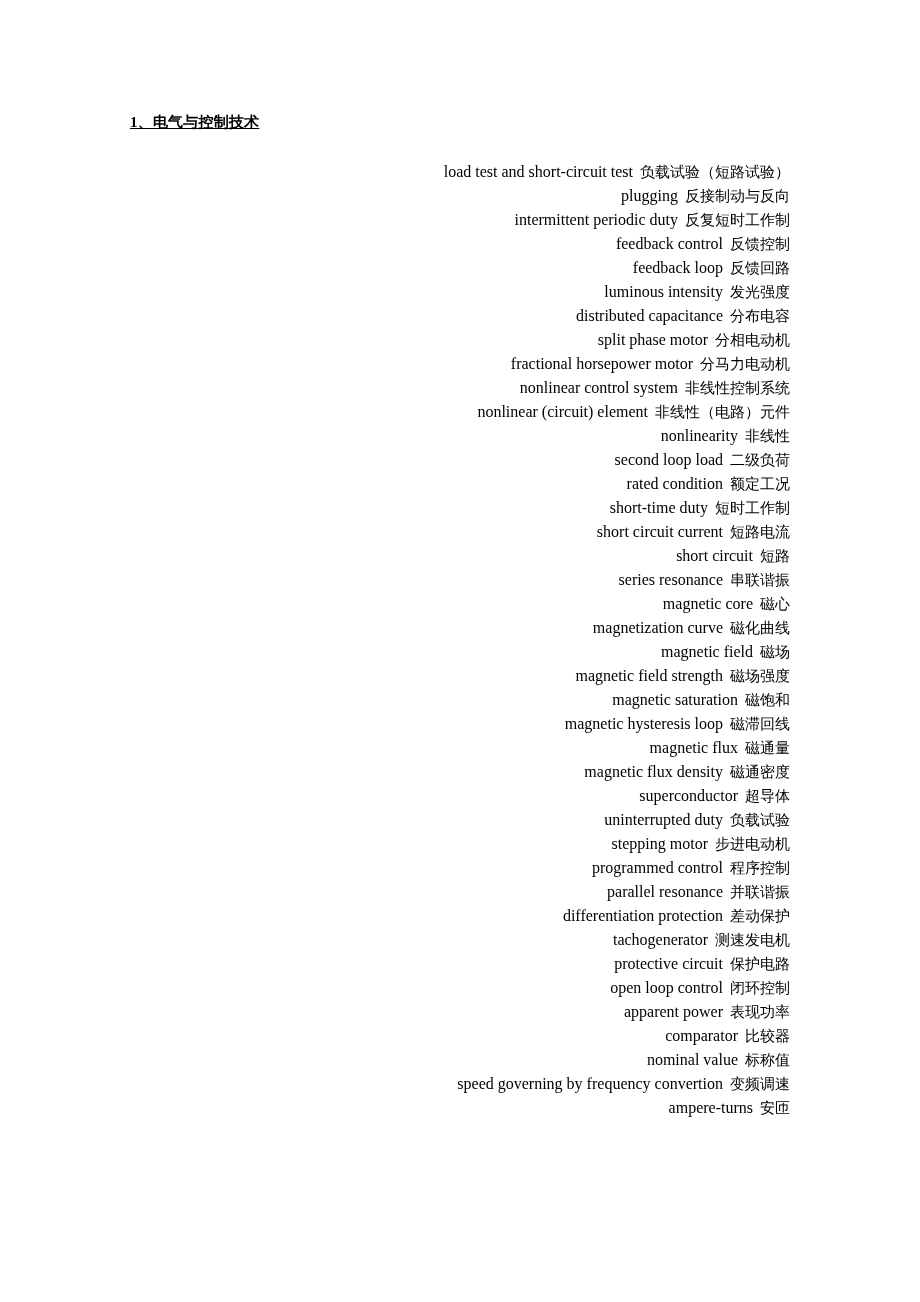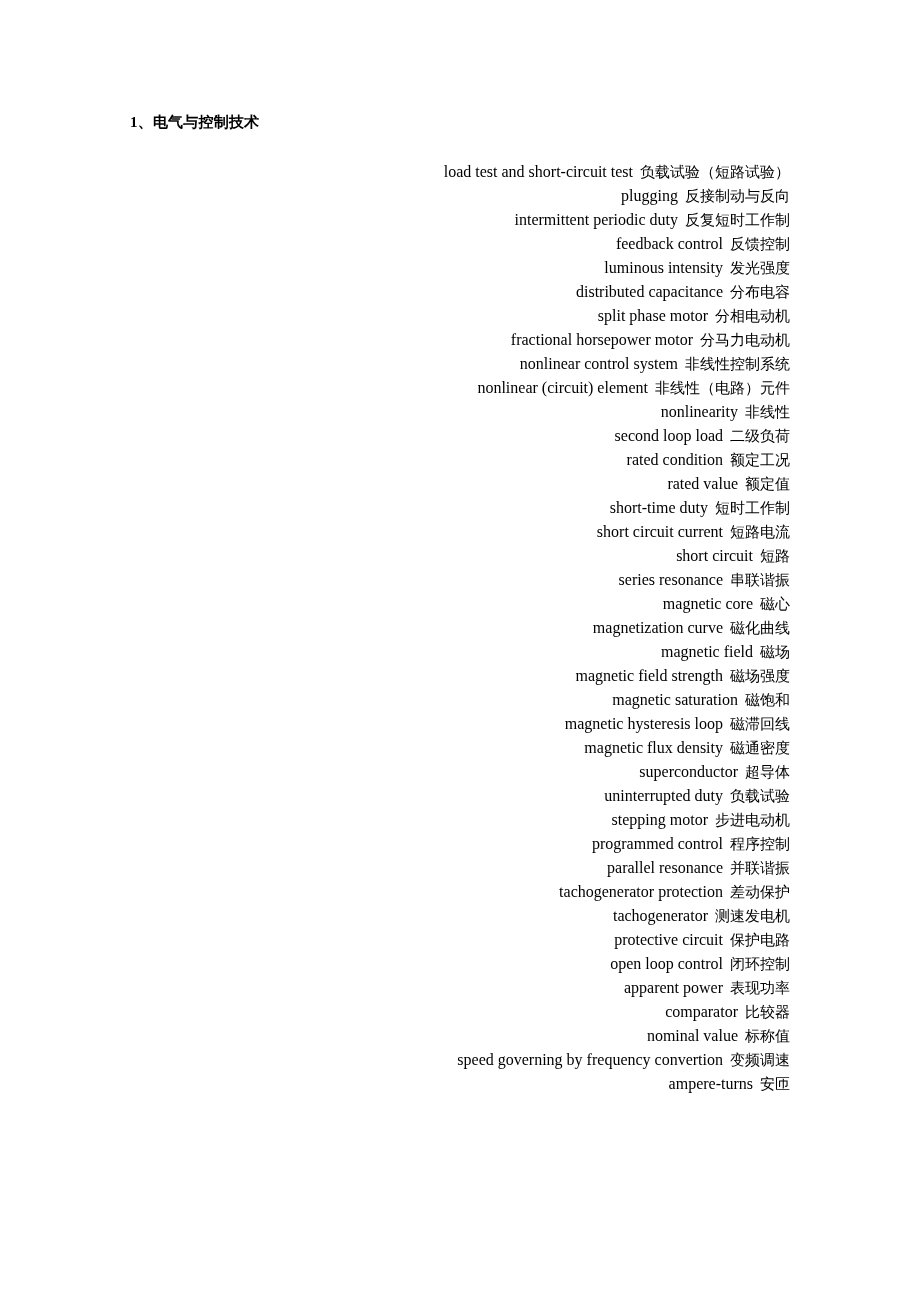--- a/index.html
+++ b/index.html
@@ -27,20 +27,21 @@
     left: 130px;
     top: 112px;
     width: 660px;
   }
   .section-heading {
     font-size: 15px;
     font-weight: bold;
     line-height: 20px;
     margin: 0 0 10px 0;
     letter-spacing: 0.2px;
+    text-decoration: underline;
   }
   .term-list {
     list-style: none;
     margin: 0;
     padding: 0;
     margin-top: 28px;
   }
   .term-line {
     font-size: 16px;
     line-height: 24px;
@@ -67,47 +68,48 @@
 <div class="page">
   <div class="content">
 
     <div class="section-heading">1、电气与控制技术</div>
 
     <div class="term-list">
         <div class="term-line"><span class="en">load test and short-circuit test</span><span class="gap"></span><span class="cn">负载试验（短路试验）</span></div>
         <div class="term-line"><span class="en">plugging</span><span class="gap"></span><span class="cn">反接制动与反向</span></div>
         <div class="term-line"><span class="en">intermittent periodic duty</span><span class="gap"></span><span class="cn">反复短时工作制</span></div>
         <div class="term-line"><span class="en">feedback control</span><span class="gap"></span><span class="cn">反馈控制</span></div>
+        <div class="term-line"><span class="en">feedback loop</span><span class="gap"></span><span class="cn">反馈回路</span></div>
         <div class="term-line"><span class="en">luminous intensity</span><span class="gap"></span><span class="cn">发光强度</span></div>
         <div class="term-line"><span class="en">distributed capacitance</span><span class="gap"></span><span class="cn">分布电容</span></div>
         <div class="term-line"><span class="en">split phase motor</span><span class="gap"></span><span class="cn">分相电动机</span></div>
         <div class="term-line"><span class="en">fractional horsepower motor</span><span class="gap"></span><span class="cn">分马力电动机</span></div>
         <div class="term-line"><span class="en">nonlinear control system</span><span class="gap"></span><span class="cn">非线性控制系统</span></div>
         <div class="term-line"><span class="en">nonlinear (circuit) element</span><span class="gap"></span><span class="cn">非线性（电路）元件</span></div>
         <div class="term-line"><span class="en">nonlinearity</span><span class="gap"></span><span class="cn">非线性</span></div>
         <div class="term-line"><span class="en">second loop load</span><span class="gap"></span><span class="cn">二级负荷</span></div>
         <div class="term-line"><span class="en">rated condition</span><span class="gap"></span><span class="cn">额定工况</span></div>
-        <div class="term-line"><span class="en">rated value</span><span class="gap"></span><span class="cn">额定值</span></div>
         <div class="term-line"><span class="en">short-time duty</span><span class="gap"></span><span class="cn">短时工作制</span></div>
         <div class="term-line"><span class="en">short circuit current</span><span class="gap"></span><span class="cn">短路电流</span></div>
         <div class="term-line"><span class="en">short circuit</span><span class="gap"></span><span class="cn">短路</span></div>
         <div class="term-line"><span class="en">series resonance</span><span class="gap"></span><span class="cn">串联谐振</span></div>
         <div class="term-line"><span class="en">magnetic core</span><span class="gap"></span><span class="cn">磁心</span></div>
         <div class="term-line"><span class="en">magnetization curve</span><span class="gap"></span><span class="cn">磁化曲线</span></div>
         <div class="term-line"><span class="en">magnetic field</span><span class="gap"></span><span class="cn">磁场</span></div>
         <div class="term-line"><span class="en">magnetic field strength</span><span class="gap"></span><span class="cn">磁场强度</span></div>
         <div class="term-line"><span class="en">magnetic saturation</span><span class="gap"></span><span class="cn">磁饱和</span></div>
         <div class="term-line"><span class="en">magnetic hysteresis loop</span><span class="gap"></span><span class="cn">磁滞回线</span></div>
+        <div class="term-line"><span class="en">magnetic flux</span><span class="gap"></span><span class="cn">磁通量</span></div>
         <div class="term-line"><span class="en">magnetic flux density</span><span class="gap"></span><span class="cn">磁通密度</span></div>
         <div class="term-line"><span class="en">superconductor</span><span class="gap"></span><span class="cn">超导体</span></div>
         <div class="term-line"><span class="en">uninterrupted duty</span><span class="gap"></span><span class="cn">负载试验</span></div>
         <div class="term-line"><span class="en">stepping motor</span><span class="gap"></span><span class="cn">步进电动机</span></div>
         <div class="term-line"><span class="en">programmed control</span><span class="gap"></span><span class="cn">程序控制</span></div>
         <div class="term-line"><span class="en">parallel resonance</span><span class="gap"></span><span class="cn">并联谐振</span></div>
-        <div class="term-line"><span class="en">tachogenerator protection</span><span class="gap"></span><span class="cn">差动保护</span></div>
+        <div class="term-line"><span class="en">differentiation protection</span><span class="gap"></span><span class="cn">差动保护</span></div>
         <div class="term-line"><span class="en">tachogenerator</span><span class="gap"></span><span class="cn">测速发电机</span></div>
         <div class="term-line"><span class="en">protective circuit</span><span class="gap"></span><span class="cn">保护电路</span></div>
         <div class="term-line"><span class="en">open loop control</span><span class="gap"></span><span class="cn">闭环控制</span></div>
         <div class="term-line"><span class="en">apparent power</span><span class="gap"></span><span class="cn">表现功率</span></div>
         <div class="term-line"><span class="en">comparator</span><span class="gap"></span><span class="cn">比较器</span></div>
         <div class="term-line"><span class="en">nominal value</span><span class="gap"></span><span class="cn">标称值</span></div>
         <div class="term-line"><span class="en">speed governing by frequency convertion</span><span class="gap"></span><span class="cn">变频调速</span></div>
         <div class="term-line"><span class="en">ampere-turns</span><span class="gap"></span><span class="cn">安匝</span></div>
       </div>
 

